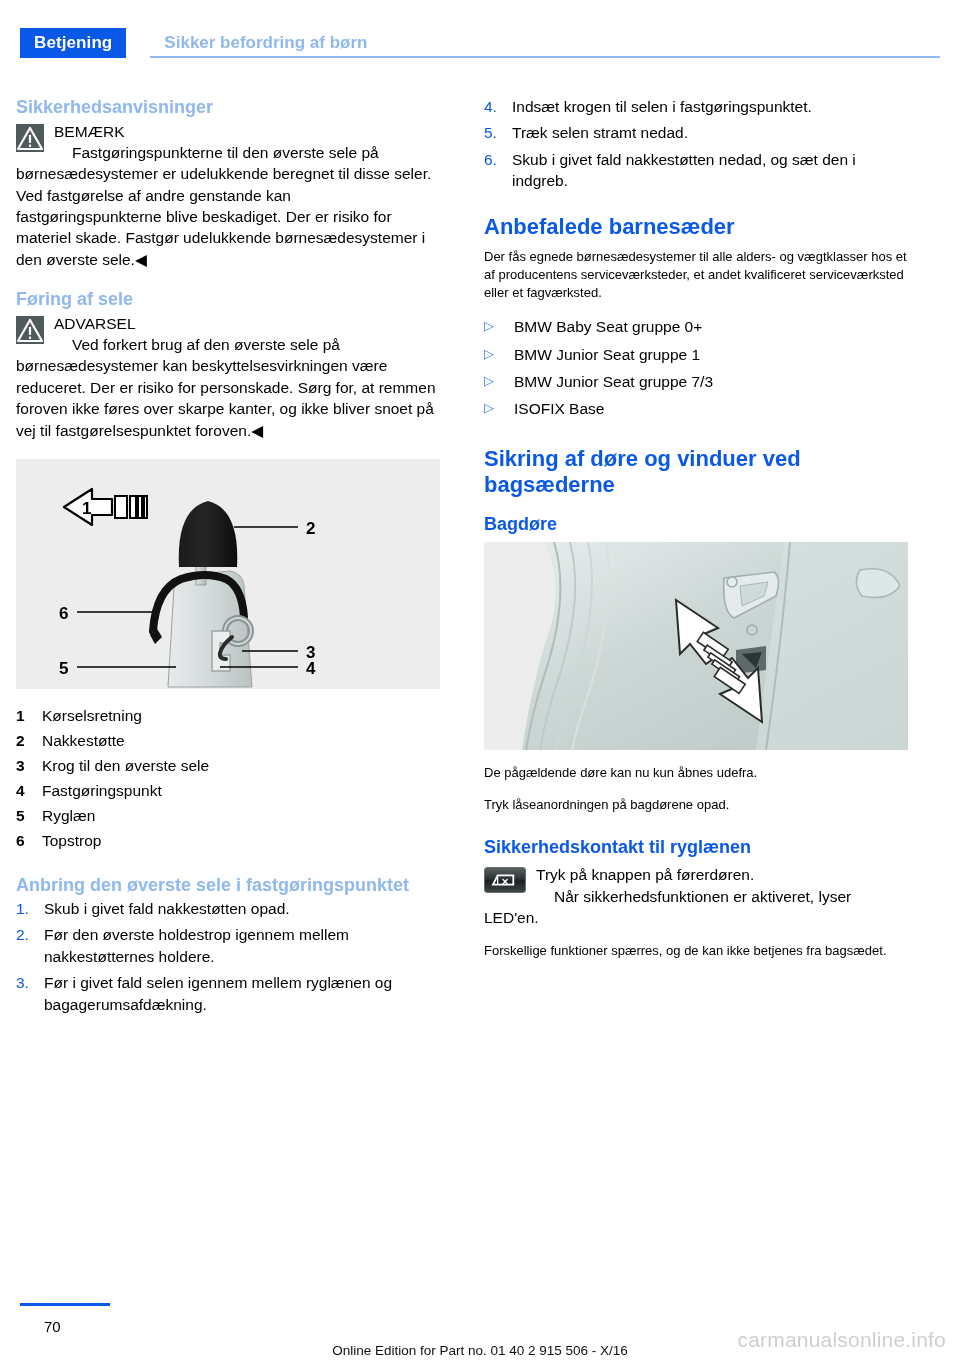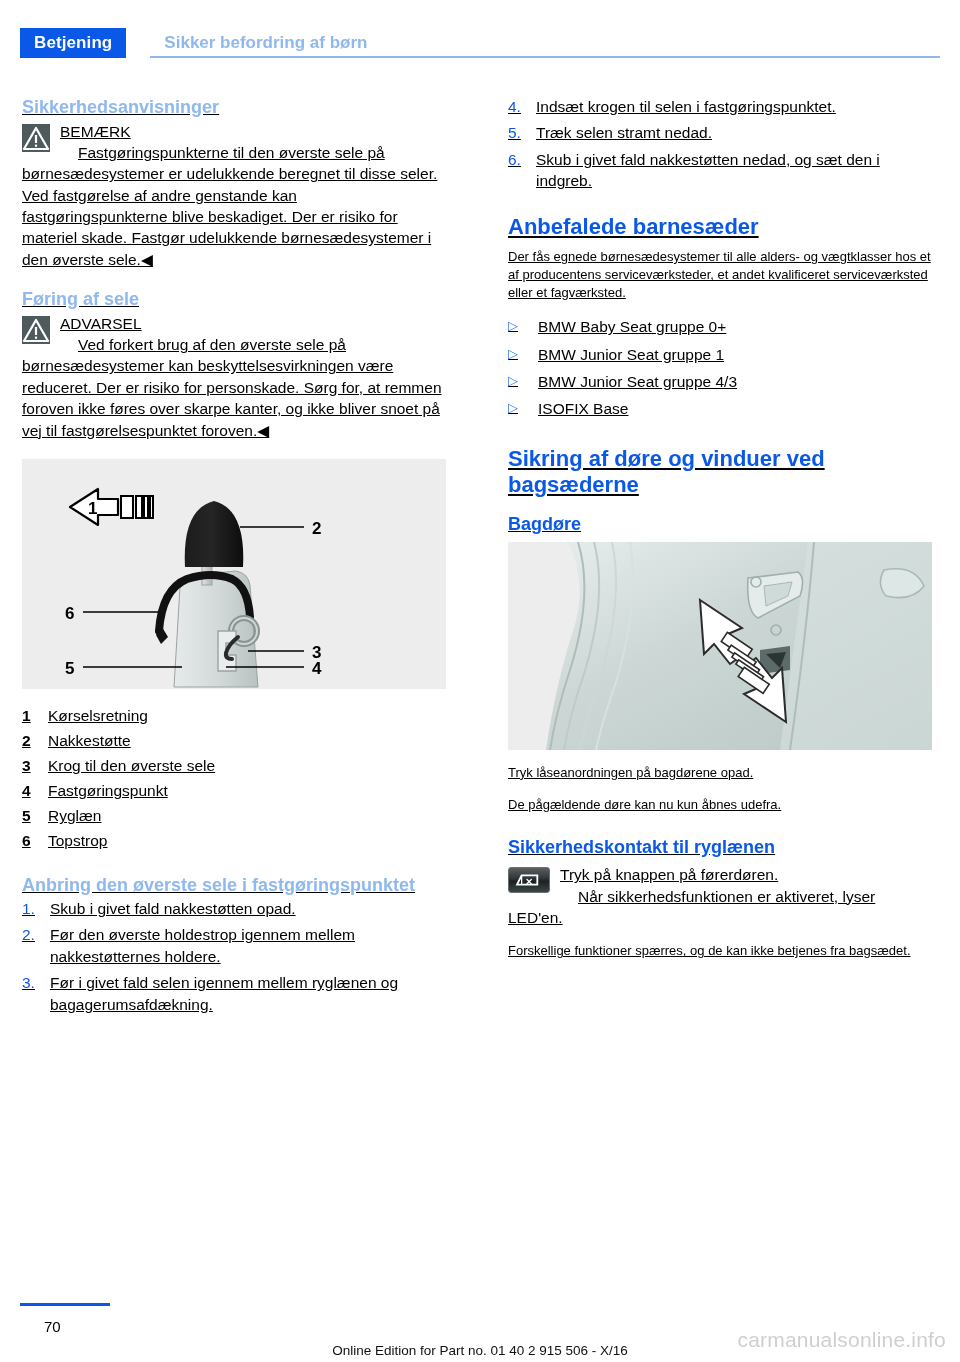--- a/index.html
+++ b/index.html
@@ -45,25 +45,24 @@
     white-space: nowrap;
     flex: 1;
     border-bottom: 2px solid #8fb8ee;
     margin-left: 24px;
   }
 
   
   .columns {
     position: absolute;
     top: 96px;
-    left: 22px;
+    left: 16px;
     width: 896px;
     display: flex;
-    gap: 62px;
-    text-decoration: underline;
+    gap: 44px;
   }
   .col {
     width: 424px;
   }
 
   
   h1.title-main {
     font-size: 22px;
     font-weight: bold;
     color: #0a58e8;
@@ -409,21 +408,21 @@
       <li>
         <span class="tri">▷</span>
         <span>BMW Baby Seat gruppe 0+</span>
       </li>
       <li>
         <span class="tri">▷</span>
         <span>BMW Junior Seat gruppe 1</span>
       </li>
       <li>
         <span class="tri">▷</span>
-        <span>BMW Junior Seat gruppe 4/3</span>
+        <span>BMW Junior Seat gruppe 7/3</span>
       </li>
       <li>
         <span class="tri">▷</span>
         <span>ISOFIX Base</span>
       </li>
     </ul>
 
     <h1 class="title-main" style="margin-top:26px;">Sikring af døre og vinduer ved bagsæderne</h1>
 
     <h2 class="title-sub" style="margin-top:14px;">Bagdøre</h2>
@@ -471,22 +470,22 @@
           <rect x="219" y="111" width="30" height="6" transform="rotate(34 234 114)"></rect>
           <rect x="223" y="119" width="30" height="5" transform="rotate(34 238 121)"></rect>
           <rect x="227" y="126" width="30" height="5" transform="rotate(34 242 128)"></rect>
           <rect x="231" y="133" width="30" height="11" transform="rotate(34 246 138)"></rect>
         </g>
 
         <path d="M376 28 Q406 22 416 44 Q404 60 378 54 Q368 42 376 28 Z" fill="#dde7e5" stroke="#a9b9b7" stroke-width="1.6"></path>
       </svg>
     </div>
 
+    <p class="body-text">De pågældende døre kan nu kun åbnes udefra.</p>
     <p class="body-text">Tryk låseanordningen på bagdørene opad.</p>
-    <p class="body-text">De pågældende døre kan nu kun åbnes udefra.</p>
 
     <h2 class="title-sub" style="margin-top:22px;">Sikkerhedskontakt til ryglænen</h2>
 
     <div class="btnpara">
       <span class="btnicon">
         <svg viewBox="0 0 42 26" width="40" height="24" aria-hidden="true">
           <path d="M8 18 L13 8 L30 8 L30 18 Z" fill="none" stroke="#ffffff" stroke-width="2"></path>
           <path d="M13 8 L13 18" stroke="#ffffff" stroke-width="1.4"></path>
           <text x="21" y="18" font-family="Liberation Sans, sans-serif" font-size="10" font-weight="bold" fill="#ffffff" text-anchor="middle">✕</text>
         </svg>

